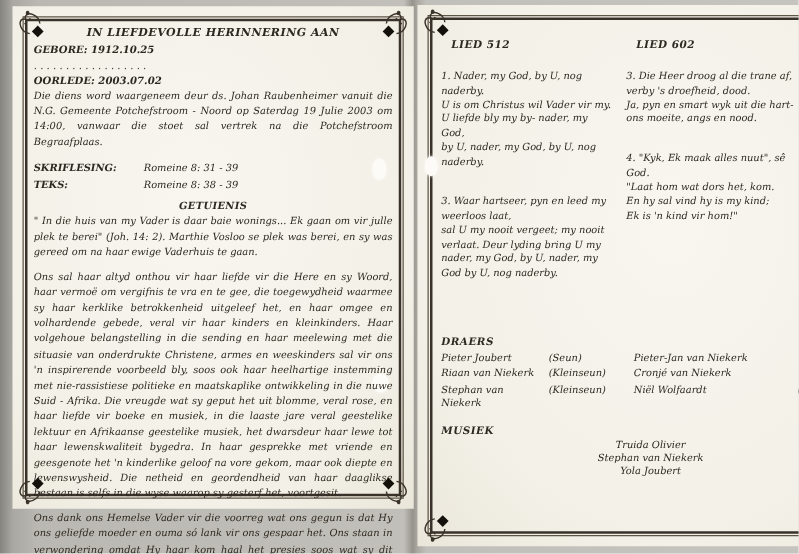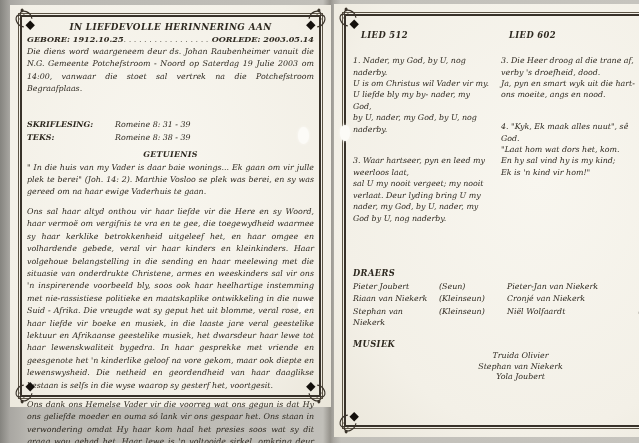--- a/index.html
+++ b/index.html
@@ -23,25 +23,25 @@
   .corner.tr{right:3px;top:3px;transform:scaleX(-1);}
   .corner.bl{left:3px;bottom:3px;transform:scaleY(-1);}
   .corner.br{right:3px;bottom:3px;transform:scale(-1,-1);}
   .blob{position:absolute;background:#fcfbf7;border-radius:50%;z-index:2;
     box-shadow:0 0 3px #fcfbf7;}
   .content{position:absolute;z-index:2;}
   
   .left-content{inset:16px 17px 14px 17px;font-size:7.9px;line-height:12.4px;}
   .title1{text-align:center;font-weight:bold;font-size:8.8px;letter-spacing:.4px;}
   .title2{text-align:center;font-weight:bold;font-size:8.8px;letter-spacing:.5px;margin-bottom:5px;}
-  .dates-row{display:flex;font-weight:bold;font-size:8.1px;align-items:baseline;}
+  .dates-row{display:flex;font-weight:bold;font-size:8.1px;align-items:baseline;flex-direction:column;}
   .dates-row .dots{flex:1;text-align:center;overflow:hidden;white-space:nowrap;font-weight:normal;color:#4a443a;}
   .para{margin:0 0 0 0;text-align:justify;}
   .para.gap-top{margin-top:7px;}
-  .ref-block{margin-top:24px;}
+  .ref-block{margin-top:9px;}
   .ref-row{display:flex;}
   .ref-row .lbl{width:88px;font-weight:bold;}
   .section-heading{text-align:center;font-weight:bold;margin-top:5px;letter-spacing:.3px;}
   
   .right-content{inset:15px 15px 12px 19px;font-size:7.9px;line-height:11.4px;}
   .hymns{display:flex;}
   .hymn-col{white-space:pre-line;}
   .hymn-col.c1{width:136px;margin-right:12px;}
   .hymn-col.c2{flex:1;}
   .hymn-title{font-weight:bold;font-size:8.4px;letter-spacing:.4px;margin-bottom:2px;white-space:normal;padding-left:8px;}
@@ -87,21 +87,21 @@
       </svg>
     <div class="blob" style="right:22px;top:122px;width:11px;height:17px;"></div>
     <div class="blob" style="right:20px;top:294px;width:13px;height:15px;"></div>
 
     <div class="content left-content">
       <div class="title1">IN LIEFDEVOLLE HERINNERING AAN</div>
 
       <div class="dates-row">
         <span>GEBORE: 1912.10.25</span>
         <span class="dots">. . . . . . . . . . . . . . . . . .</span>
-        <span>OORLEDE: 2003.05.14</span>
+        <span>OORLEDE: 2003.07.02</span>
       </div>
 
       <p class="para">Die diens word waargeneem deur ds. Johan Raubenheimer vanuit die N.G. Gemeente Potchefstroom - Noord op Saterdag 19 Julie 2003 om 14:00, vanwaar die stoet sal vertrek na die Potchefstroom Begraafplaas.</p>
 
       <div class="ref-block">
         <div class="ref-row">
           <span class="lbl">SKRIFLESING:</span>
           <span>Romeine 8: 31 - 39</span>
         </div>
         <div class="ref-row">

